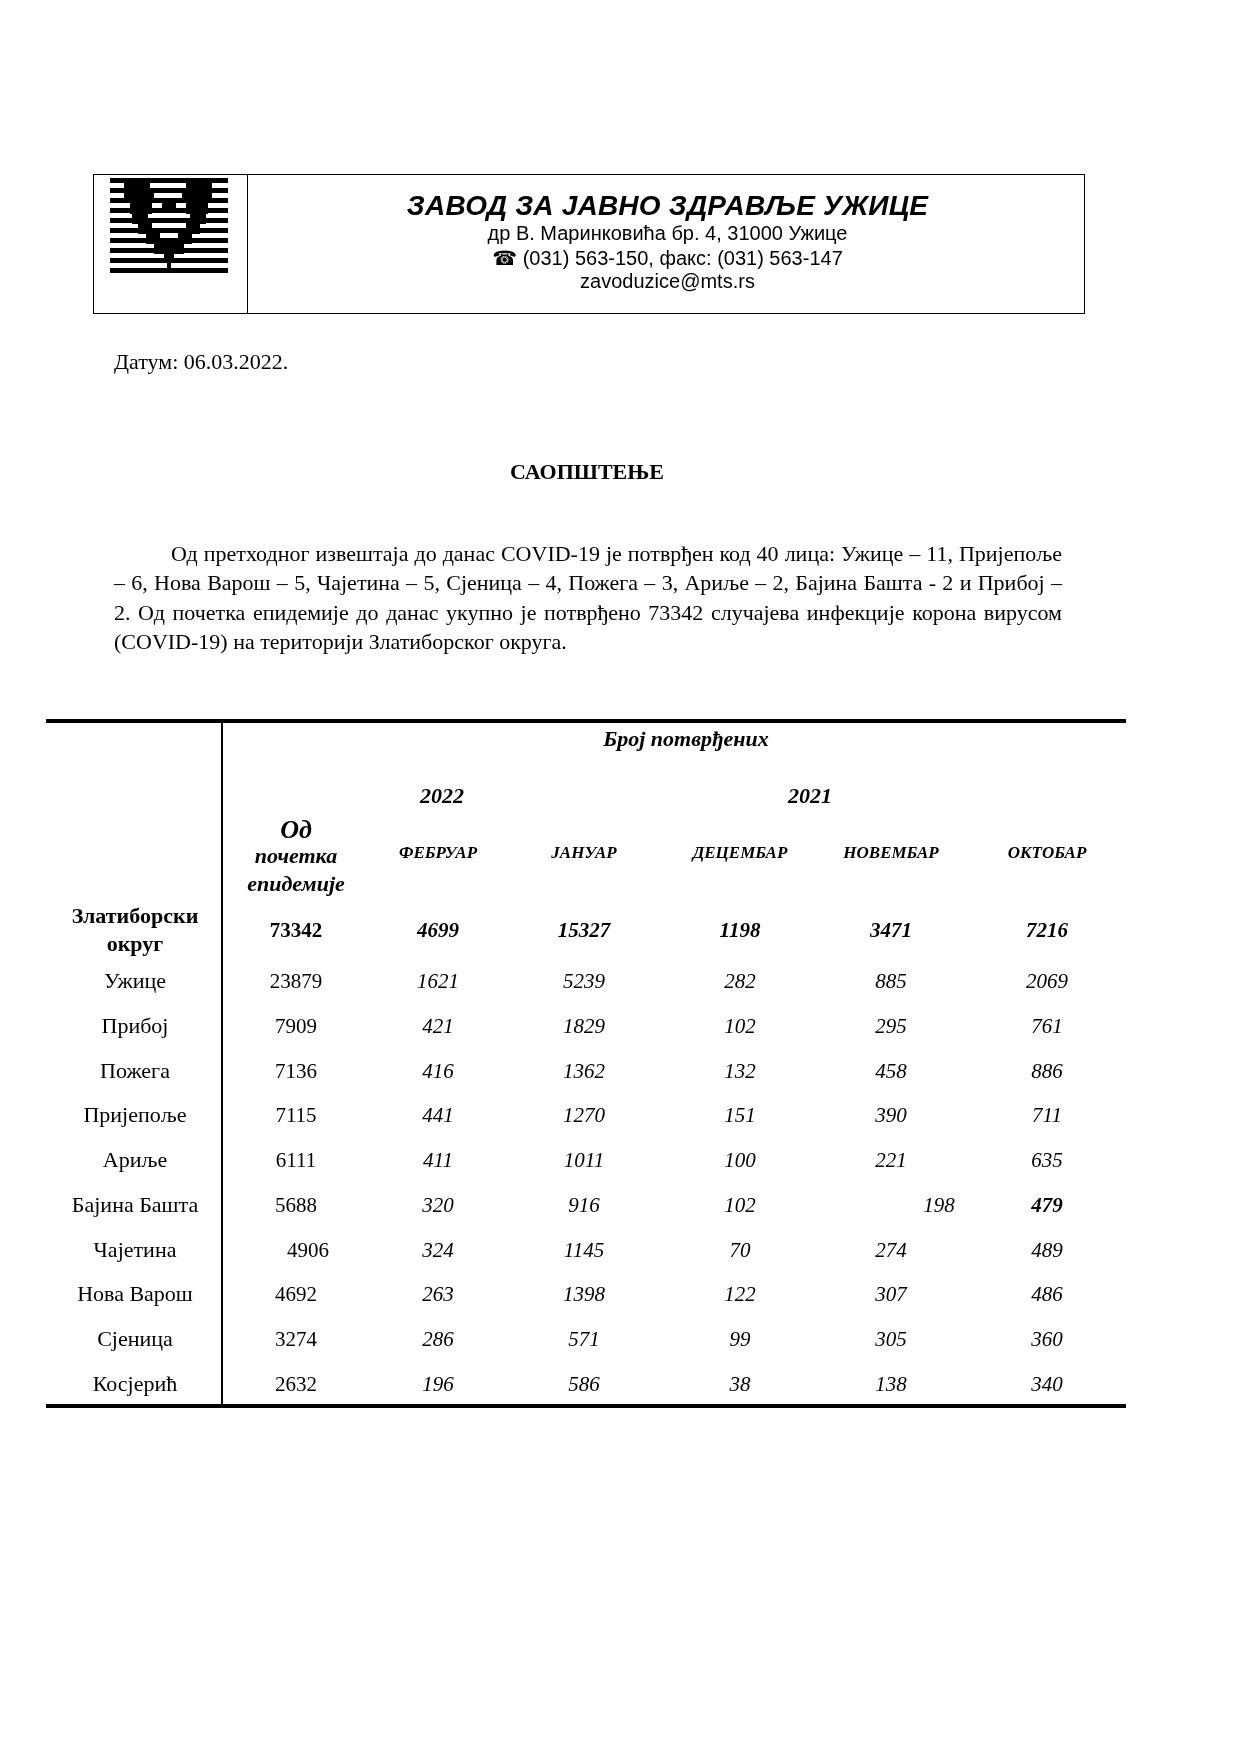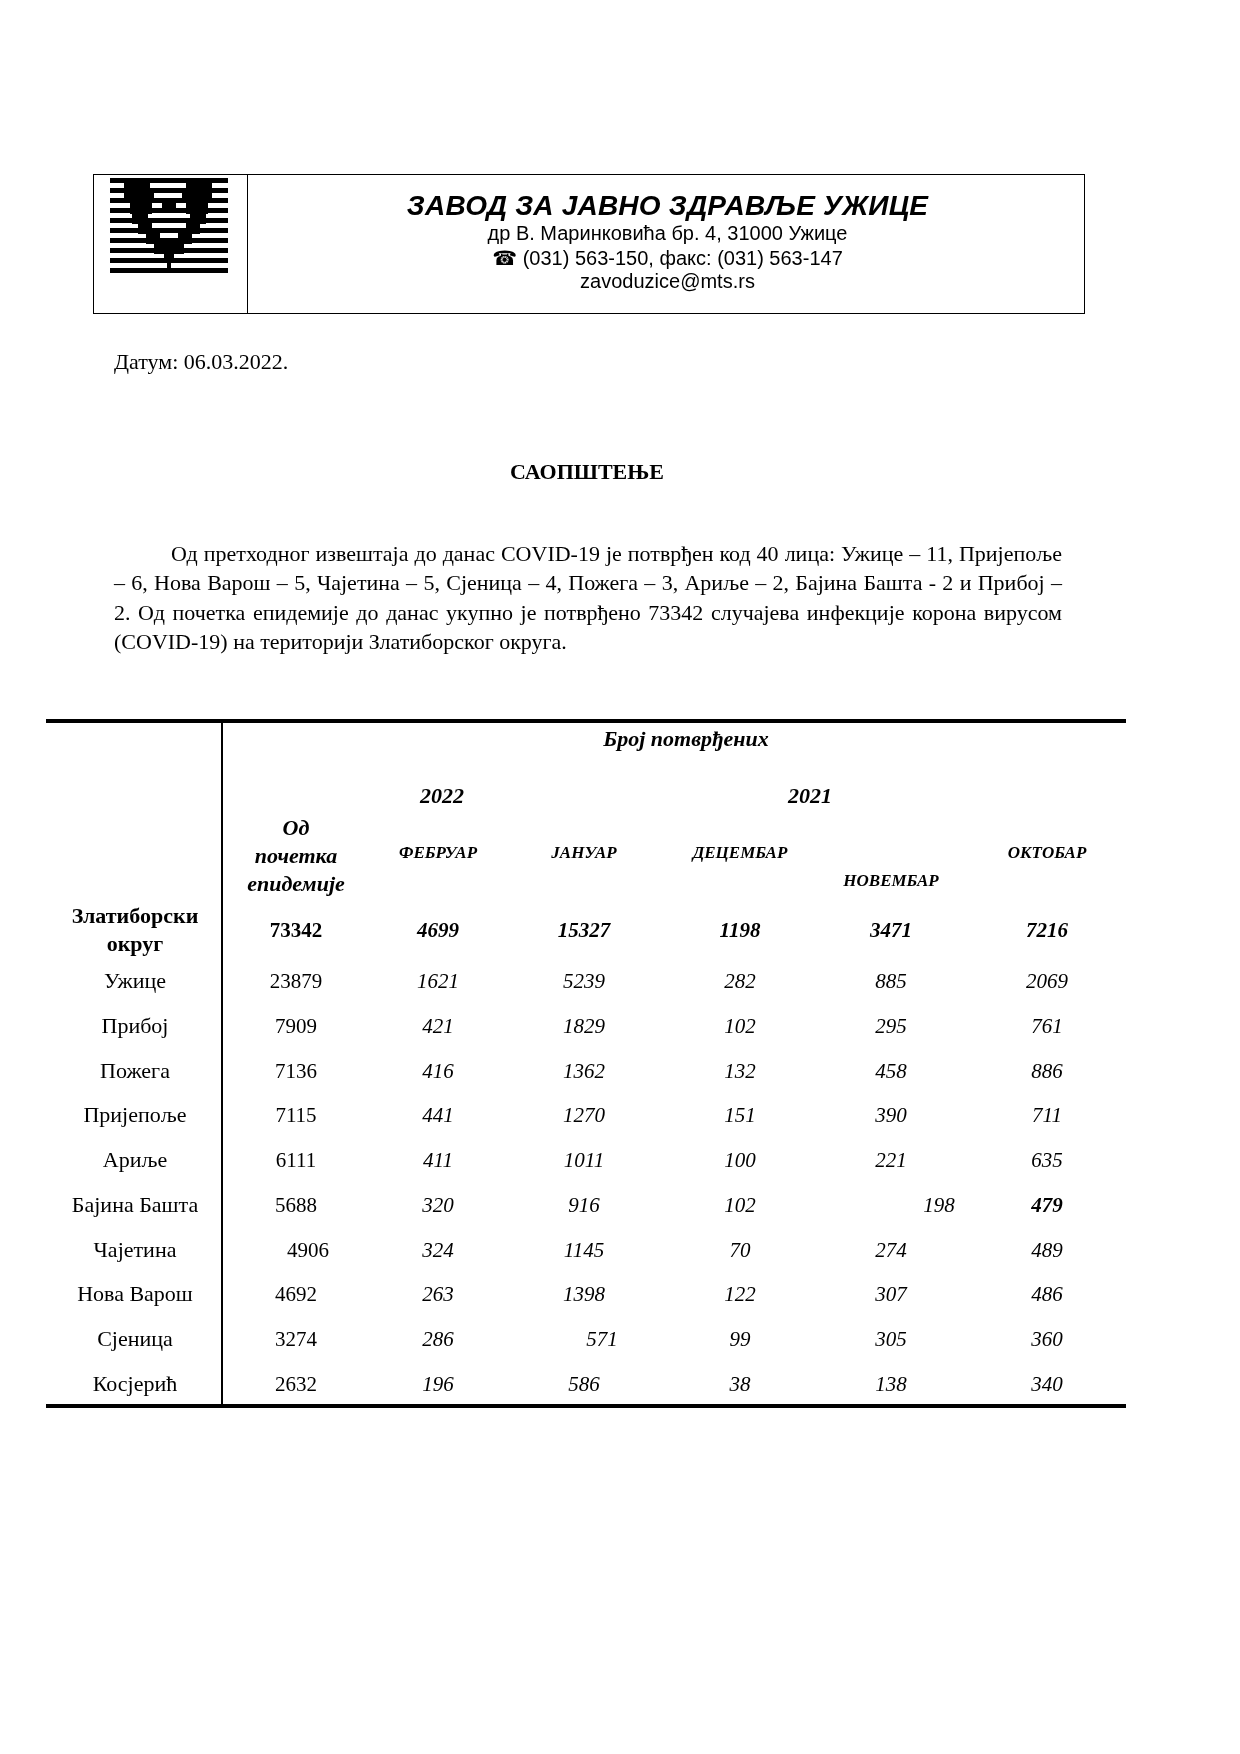--- a/index.html
+++ b/index.html
@@ -78,27 +78,27 @@
 <div>
   <div class="abs rule" style="left:46px; top:719px; width:1080px; height:4px;"></div>
   <div class="abs rule" style="left:221px; top:721px; width:2px; height:685px;"></div>
   <div class="abs rule" style="left:46px; top:1404px; width:1080px; height:4px;"></div>
 
   <div class="tcell th" style="left:686px; top:726px; font-size:22px;">Број потврђених</div>
 
   <div class="tcell th" style="left:442px; top:783px; font-size:22px;">2022</div>
   <div class="tcell th" style="left:810px; top:783px; font-size:22px;">2021</div>
 
-  <div class="tcell th" style="left:296px; top:815px; font-size:22px;">Од</div>
+  <div class="tcell th" style="left:296px; top:815px; font-size:26px;">Од</div>
   <div class="tcell th" style="left:296px; top:843px; font-size:22px;">почетка</div>
   <div class="tcell th" style="left:296px; top:871px; font-size:22px;">епидемије</div>
   <div class="tcell th th-sm" style="left:438px; top:843px;">ФЕБРУАР</div>
   <div class="tcell th th-sm" style="left:584px; top:843px;">ЈАНУАР</div>
   <div class="tcell th th-sm" style="left:740px; top:843px;">ДЕЦЕМБАР</div>
-  <div class="tcell th th-sm" style="left:891px; top:843px;margin-top:28px;">НОВЕМБАР</div>
+  <div class="tcell th th-sm" style="left:891px; top:843px;">НОВЕМБАР</div>
   <div class="tcell th th-sm" style="left:1047px; top:843px;">ОКТОБАР</div>
 
   <div>
     <div class="tcell lbl bold" style="left:135px; top:903px;">Златиборски</div>
     <div class="tcell lbl bold" style="left:135px; top:931px;">округ</div>
     <div class="tcell num bold" style="left:296px; top:918px;">73342</div>
     <div class="tcell num bold it" style="left:438px; top:918px;">4699</div>
     <div class="tcell num bold it" style="left:584px; top:918px;">15327</div>
     <div class="tcell num bold it" style="left:740px; top:918px;">1198</div>
     <div class="tcell num bold it" style="left:891px; top:918px;">3471</div>
@@ -175,21 +175,21 @@
       <div class="tcell num it" style="left:438px; top:1282px;">263</div>
       <div class="tcell num it" style="left:584px; top:1282px;">1398</div>
       <div class="tcell num it" style="left:740px; top:1282px;">122</div>
       <div class="tcell num it" style="left:891px; top:1282px;">307</div>
       <div class="tcell num it" style="left:1047px; top:1282px;">486</div>
     </div>
     <div>
       <div class="tcell lbl" style="left:135px; top:1326px;">Сјеница</div>
       <div class="tcell num" style="left:296px; top:1327px;">3274</div>
       <div class="tcell num it" style="left:438px; top:1327px;">286</div>
-      <div class="tcell num it" style="left:584px; top:1327px;margin-left:18px;">571</div>
+      <div class="tcell num it" style="left:584px; top:1327px;">571</div>
       <div class="tcell num it" style="left:740px; top:1327px;">99</div>
       <div class="tcell num it" style="left:891px; top:1327px;">305</div>
       <div class="tcell num it" style="left:1047px; top:1327px;">360</div>
     </div>
     <div>
       <div class="tcell lbl" style="left:135px; top:1371px;">Косјерић</div>
       <div class="tcell num" style="left:296px; top:1372px;">2632</div>
       <div class="tcell num it" style="left:438px; top:1372px;">196</div>
       <div class="tcell num it" style="left:584px; top:1372px;">586</div>
       <div class="tcell num it" style="left:740px; top:1372px;">38</div>

